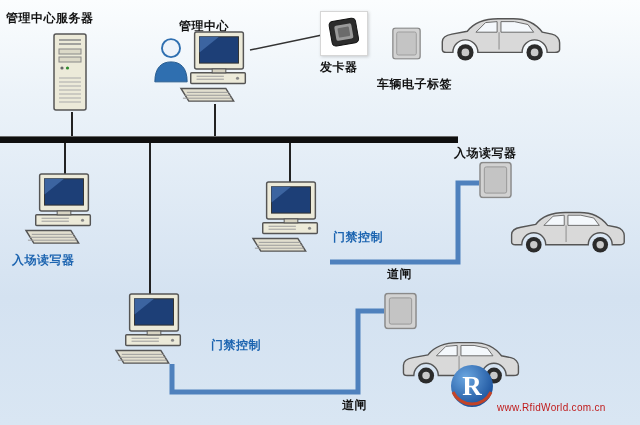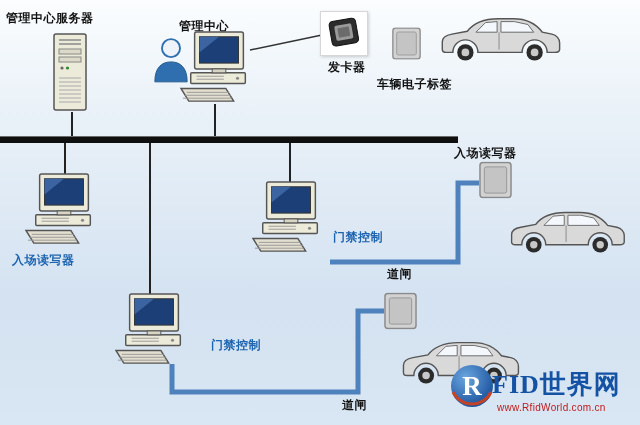--- a/index.html
+++ b/index.html
@@ -105,21 +105,21 @@
 
   <div class="cardbox" style="left:320px;top:11px;width:48px;height:45px">
     <svg width="46" height="43" viewBox="0 0 48 45">
       <g transform="rotate(-10 24 22)">
         <rect x="10" y="8" width="28" height="26" rx="4" fill="#2c2c2c" stroke="#111"></rect>
         <rect x="15" y="13" width="18" height="16" rx="2" fill="#9a9a9a"></rect>
         <rect x="18" y="16" width="12" height="10" rx="1" fill="#6b6b6b"></rect>
       </g>
     </svg>
   </div>
-  <div class="lbl" style="left:328px;top:59px">发卡器</div>
+  <div class="lbl" style="left:320px;top:59px">发卡器</div>
 
   <svg class="icon" style="left:392px;top:26px" width="29" height="35" viewBox="0 0 34 38">
       <use href="#sym-reader"></use>
     </svg>
   <div class="lbl" style="left:377px;top:76px">车辆电子标签</div>
 
   <svg class="icon" style="left:437px;top:12px" width="126" height="50" viewBox="0 0 130 52">
       <use href="#sym-car"></use>
     </svg>
 
@@ -161,16 +161,15 @@
     <defs>
       <radialGradient id="gBlue" cx="35%" cy="30%" r="80%">
         <stop offset="0%" stop-color="#6aa6e0"></stop>
           <stop offset="100%" stop-color="#134a96"></stop>
       </radialGradient>
     </defs>
     <circle cx="22" cy="22" r="21" fill="url(#gBlue)"></circle>
     <path d="M3 28 A21 21 0 0 0 41 28" fill="none" stroke="#d4401a" stroke-width="3" opacity="0.9"></path>
     <text x="22" y="31" text-anchor="middle" font-size="27" font-weight="bold" font-family="'Liberation Serif',serif" fill="#ffffff">R</text>
   </svg>
-  <div class="logo-name">FID世界网</div>
   <div class="logo-url">www.RfidWorld.com.cn</div>
 
 </div>
 
 </body></html>

